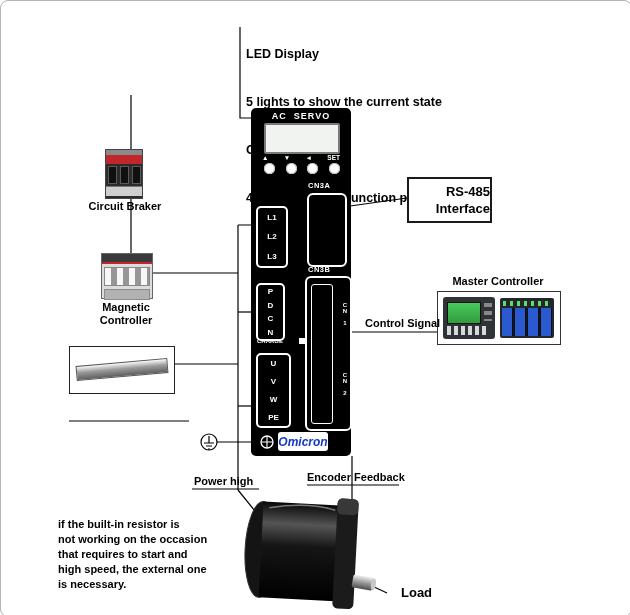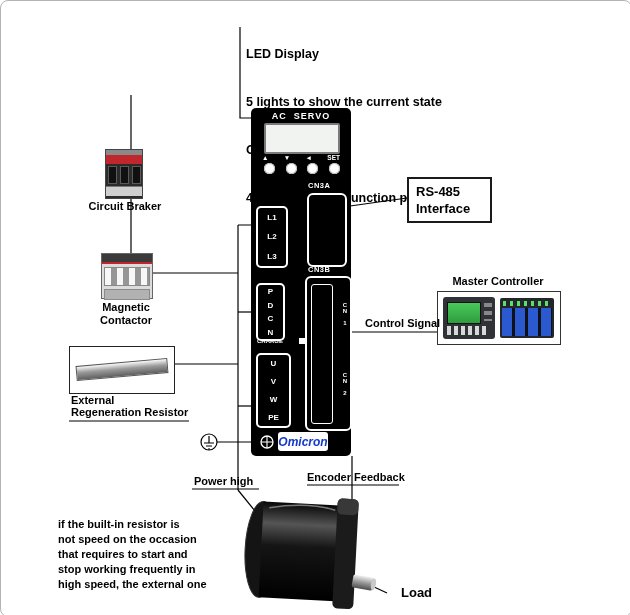--- a/index.html
+++ b/index.html
@@ -47,21 +47,21 @@
   .brk-base{height:9px;background:#cfcfcf;border-top:1px solid #777;}
   .contactor{width:50px;height:44px;background:#dcdcdc;border:1px solid #666;}
   .ctc-top{height:8px;background:#3a3a3a;border-bottom:2px solid #c0272d;}
   .ctc-ribs{height:17px;margin:3px 2px 0 2px;background:repeating-linear-gradient(90deg,#f7f7f7 0 6px,#969696 6px 12px);border:1px solid #888;}
   .ctc-base{height:9px;margin:3px 2px 0 2px;background:#b2b2b2;border:1px solid #8a8a8a;}
   .res-box{width:104px;height:46px;border:1px solid #222;background:#fff;position:relative;overflow:hidden;}
   .res-bar{position:absolute;left:6px;top:15px;width:90px;height:13px;border:1px solid #555;
     background:linear-gradient(#fafafa,#9a9a9a 45%,#5f5f5f);transform:rotate(-5deg);}
   
   .rs-box{border:2px solid #1a1a1a;background:#fff;display:flex;flex-direction:column;
-    justify-content:center;padding-left:7px;font-size:13px;font-weight:bold;line-height:17px;}
+    justify-content:center;padding-left:7px;font-size:13px;font-weight:bold;line-height:17px;text-align:right;}
   .mc-box{border:1px solid #333;background:#fff;}
   .hmi{position:absolute;left:5px;top:5px;width:52px;height:42px;background:#2f3338;border-radius:3px;}
   .hmi-screen{position:absolute;left:4px;top:5px;width:32px;height:20px;background:linear-gradient(#49c95a,#2f9c3f);border:1px solid #101010;}
   .hmi-keys{position:absolute;left:4px;top:29px;width:40px;height:9px;
     background:repeating-linear-gradient(90deg,#d8d8d8 0 4px,#2f3338 4px 7px);}
   .hmi-side{position:absolute;right:3px;top:6px;width:8px;height:18px;
     background:repeating-linear-gradient(#888 0 4px,#2f3338 4px 8px);}
   .plc{position:absolute;left:62px;top:6px;width:54px;height:40px;background:#23272b;border-radius:2px;}
   .plc-leds{position:absolute;left:3px;top:3px;width:46px;height:5px;
     background:repeating-linear-gradient(90deg,#58e06a 0 3px,#23272b 3px 7px);}
@@ -123,29 +123,25 @@
   </div>
   <div class="abs lbl" style="left:86px;top:199px;width:76px;">Circuit Braker</div>
 
   <div class="abs contactor" style="left:100px;top:252px;">
     <div class="ctc-top"></div>
     <div class="ctc-ribs"></div>
     <div class="ctc-base"></div>
   </div>
   <div class="abs lbl" style="left:90px;top:300px;width:70px;">
     <div>Magnetic</div>
-    <div>Contactor</div>
+    <div>Controller</div>
   </div>
 
   <div class="abs res-box" style="left:68px;top:345px;">
     <div class="res-bar"></div>
-  </div>
-  <div class="abs lbl-left" style="left:70px;top:393px;">
-    <div>External</div>
-    <div>Regeneration Resistor</div>
   </div>
 
   <div class="abs drive" style="left:250px;top:107px;width:100px;height:348px;">
     <div class="drv-title">AC  SERVO</div>
     <div class="lcd"></div>
     <div class="keys-labels">
       <span>▲</span>
       <span>▼</span>
       <span>◄</span>
       <span>SET</span>
@@ -220,24 +216,24 @@
     </div>
   </div>
 
   <div class="abs lbl-left" style="left:364px;top:316px;">Control Signal</div>
 
   <div class="abs lbl-left" style="left:193px;top:474px;">Power high</div>
   <div class="abs lbl-left" style="left:306px;top:470px;">Encoder Feedback</div>
 
   <div class="abs note" style="left:57px;top:507px;width:178px;">
     <div>if the built-in resistor is</div>
-    <div>not speed on the occasion</div>
+    <div>not working on the occasion</div>
     <div>that requires to start  and</div>
-    <div>stop working frequently in</div>
     <div>high speed, the external one</div>
+    <div>is necessary.</div>
   </div>
 
   <div class="abs" style="left:230px;top:492px;width:160px;height:120px;">
     <svg width="160" height="120" viewBox="0 0 160 120">
       <defs>
         <linearGradient id="mbody" x1="0" y1="0" x2="0" y2="1">
           <stop offset="0" stop-color="#060606"></stop>
           <stop offset="0.22" stop-color="#555"></stop>
           <stop offset="0.45" stop-color="#151515"></stop>
           <stop offset="1" stop-color="#000"></stop>

